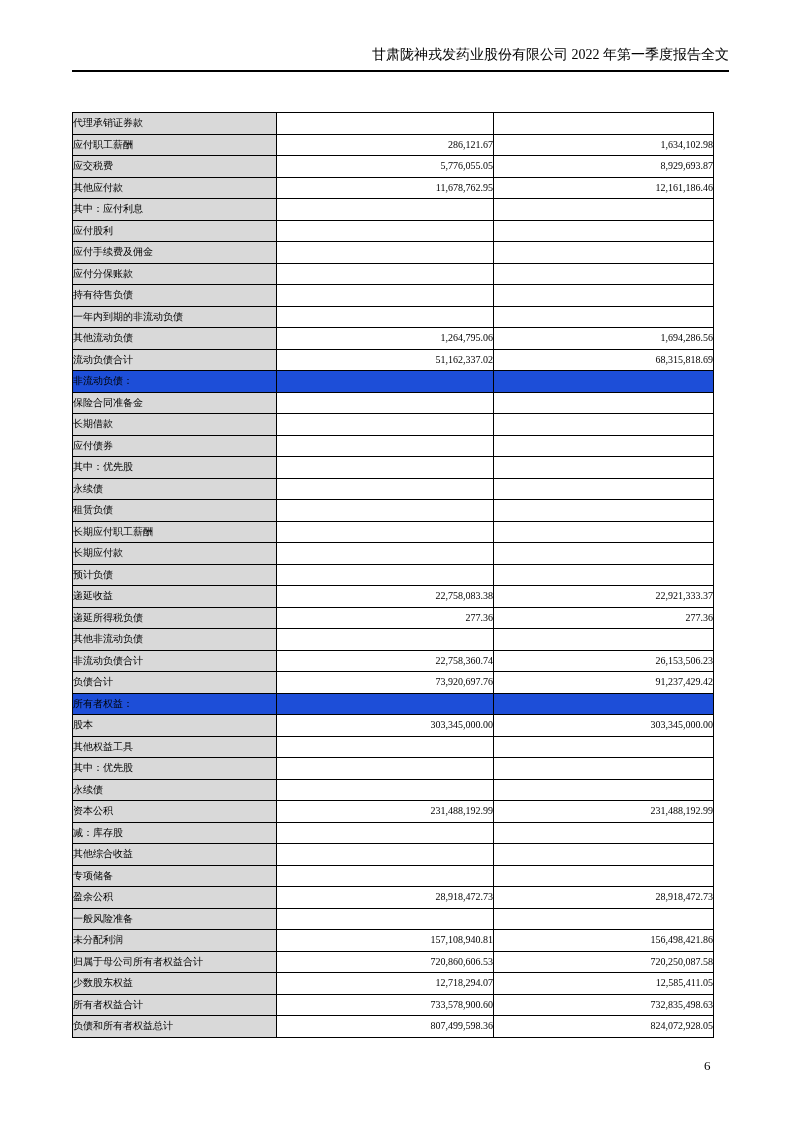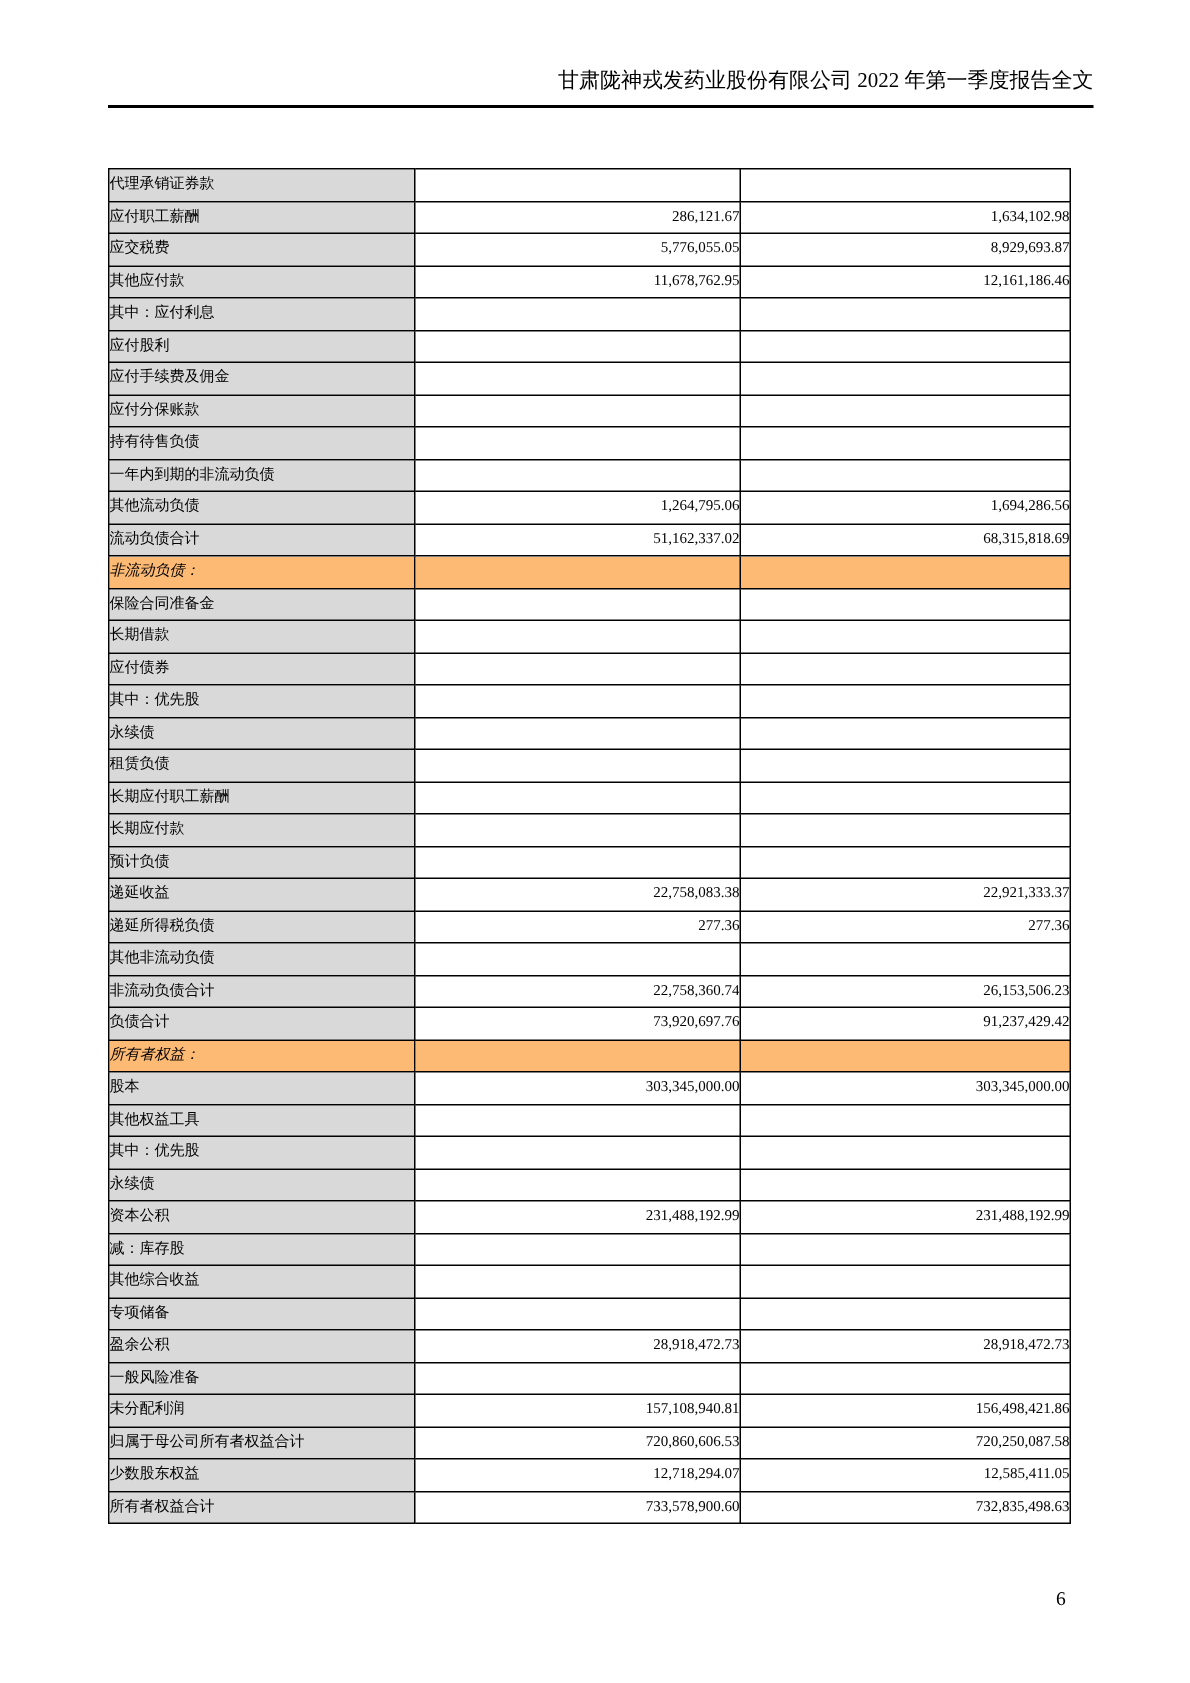--- a/index.html
+++ b/index.html
@@ -37,21 +37,21 @@
     border: 1.5px solid #000000;
     height: 20.5px;
     padding: 0;
     vertical-align: middle;
     overflow: hidden;
     white-space: nowrap;
     line-height: 20px;
   }
   td.label { background: #d9d9d9; }
   td.value { text-align: right; padding-right: 3px; background: #ffffff; }
-  tr.section td.label, tr.section td.value { background: #fdba74; font-style: italic; }
+  tr.section td.label, tr.section td.value { background: #1d4ed8; }
   .indent-0 { padding-left: 2px; }
   .indent-1 { padding-left: 30px; }
   .indent-2 { padding-left: 43px; }
   .indent-3 { padding-left: 78px; }
   .page-number {
     position: absolute;
     top: 1058px; left: 704px;
     font-size: 13px;
   }
 </style>
@@ -273,16 +273,21 @@
       <tr>
         <td class="label indent-1">少数股东权益</td>
         <td class="value">12,718,294.07</td>
         <td class="value">12,585,411.05</td>
       </tr>
       <tr>
         <td class="label indent-0">所有者权益合计</td>
         <td class="value">733,578,900.60</td>
         <td class="value">732,835,498.63</td>
       </tr>
+      <tr>
+        <td class="label indent-0">负债和所有者权益总计</td>
+        <td class="value">807,499,598.36</td>
+        <td class="value">824,072,928.05</td>
+      </tr>
     </tbody>
 </table>
 
 <div class="page-number">6</div>
 
 </body></html>

